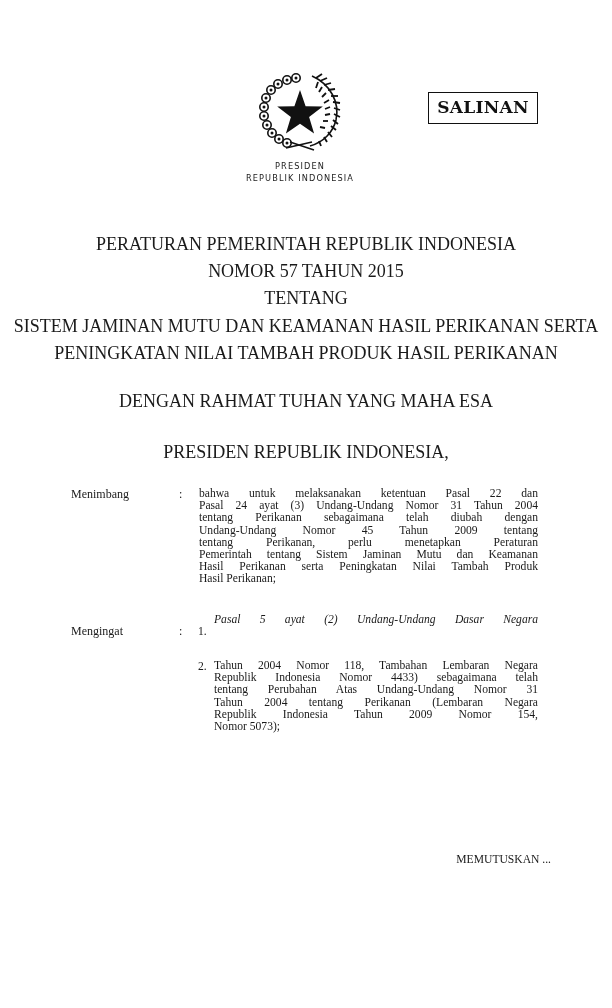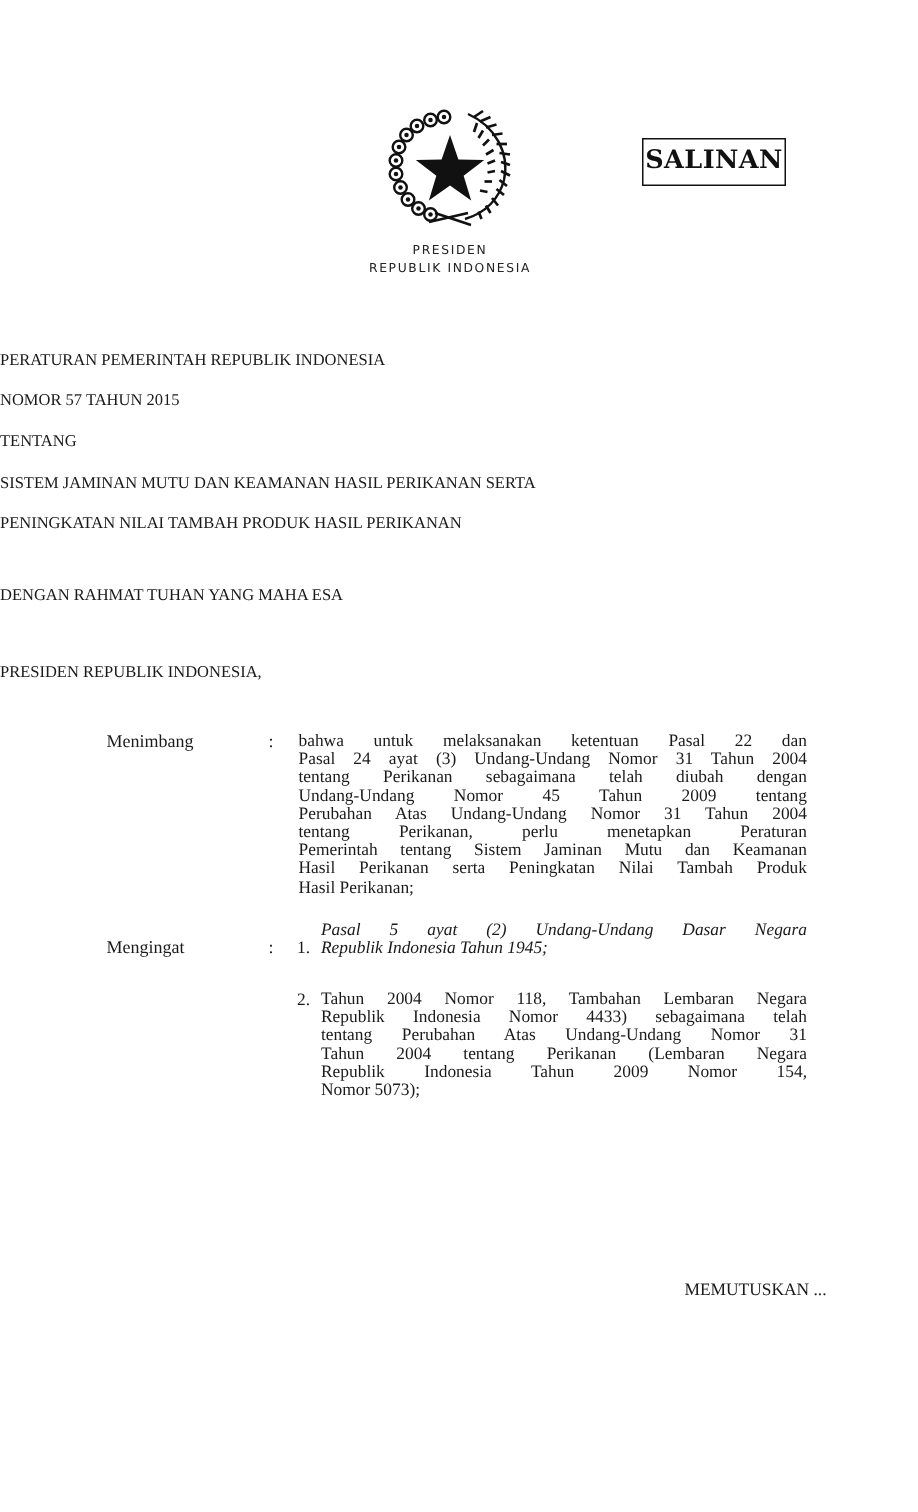--- a/index.html
+++ b/index.html
@@ -7,27 +7,27 @@
            font-family: "DejaVu Serif", "Liberation Serif", serif; color: #1a1a1a; }
     .page { position: absolute; left: 0; top: 0; width: 612px; height: 1008px; background: #fff; }
 
     .emblem { position: absolute; left: 256px; top: 70px; width: 88px; height: 84px; }
     .emblem-caption { position: absolute; left: 200px; width: 200px; text-align: center;
                       font-family: "DejaVu Sans", "Liberation Sans", sans-serif; font-size: 8.2px;
                       letter-spacing: 1.1px; color: #222; }
     .cap1 { top: 161px; }
     .cap2 { top: 173px; }
 
-    .salinan { position: absolute; left: 428px; top: 92px; width: 96px; height: 32px;
+    .salinan { position: absolute; left: 428px; top: 92px; width: 110px; height: 32px;
                border: 1.5px solid #111; box-sizing: border-box; text-align: center;
                font-family: "DejaVu Serif", "Liberation Serif", serif; font-weight: bold;
                font-size: 17px; line-height: 29px; color: #111; letter-spacing: 0.3px; }
 
-    .center-line { position: absolute; left: 0; width: 612px; text-align: left;
-                   font-family: "Liberation Serif", "DejaVu Serif", serif; font-size: 11px; color: #1a1a1a; }
+    .center-line { position: absolute; left: 0; width: 612px; text-align: center;
+                   font-family: "Liberation Serif", "DejaVu Serif", serif; font-size: 18px; color: #1a1a1a; }
 
     .label { position: absolute; left: 71px; font-family: "Liberation Serif", "DejaVu Serif", serif;
              font-size: 12px; }
     .colon { position: absolute; left: 179px; font-family: "Liberation Serif", "DejaVu Serif", serif; font-size: 12px; }
 
     .para { position: absolute; font-family: "Liberation Serif", "DejaVu Serif", serif; font-size: 11.6px;
             line-height: 12.2px; text-align: justify; color: #1a1a1a; }
     .para .ln { display: block; text-align: justify; text-align-last: justify; white-space: nowrap; height: 12.2px; }
     .para .ln.last { text-align-last: left; }
 
@@ -114,34 +114,32 @@
   <div class="center-line" style="top:391px;">DENGAN RAHMAT TUHAN YANG MAHA ESA</div>
   <div class="center-line" style="top:442px;">PRESIDEN REPUBLIK INDONESIA,</div>
 
   <div class="label" style="top:487px;">Menimbang</div>
   <div class="colon" style="top:487px;">:</div>
   <div class="para" style="left:199px; top:488px; width:339px;">
     <span class="ln">bahwa untuk melaksanakan ketentuan Pasal 22 dan</span>
     <span class="ln">Pasal 24 ayat (3) Undang-Undang Nomor 31 Tahun 2004</span>
     <span class="ln">tentang Perikanan sebagaimana telah diubah dengan</span>
     <span class="ln">Undang-Undang Nomor 45 Tahun 2009 tentang</span>
-    <span class="ln">Perubahan Atas Undang-Undang Nomor 31 Tahun 2004</span>
     <span class="ln">tentang Perikanan, perlu menetapkan Peraturan</span>
     <span class="ln">Pemerintah tentang Sistem Jaminan Mutu dan Keamanan</span>
     <span class="ln">Hasil Perikanan serta Peningkatan Nilai Tambah Produk</span>
     <span class="ln last">Hasil Perikanan;</span>
   </div>
 
   <div class="label" style="top:624px;">Mengingat</div>
   <div class="colon" style="top:624px;">:</div>
 
   <div class="num" style="left:198px; top:625px;">1.</div>
   <div class="para" style="left:214px; top:614px; width:324px;font-style:italic;">
     <span class="ln">Pasal 5 ayat (2) Undang-Undang Dasar Negara</span>
-    <span class="ln last">Republik Indonesia Tahun 1945;</span>
   </div>
 
   <div class="num" style="left:198px; top:660px;">2.</div>
   <div class="para" style="left:214px; top:660px; width:324px;">
     <span class="ln">Tahun 2004 Nomor 118, Tambahan Lembaran Negara</span>
     <span class="ln">Republik Indonesia Nomor 4433) sebagaimana telah</span>
     <span class="ln">tentang Perubahan Atas Undang-Undang Nomor 31</span>
     <span class="ln">Tahun 2004 tentang Perikanan (Lembaran Negara</span>
     <span class="ln">Republik Indonesia Tahun 2009 Nomor 154,</span>
     <span class="ln last">Nomor 5073);</span>

